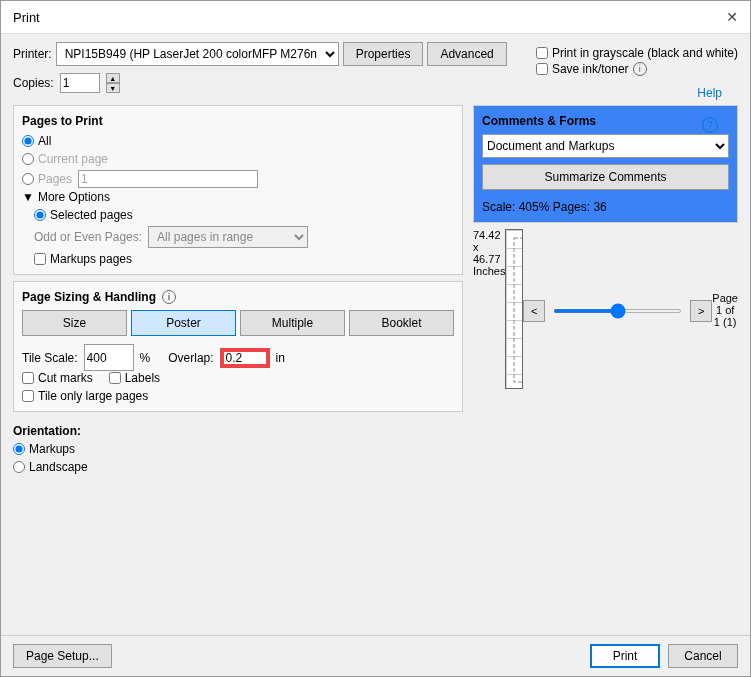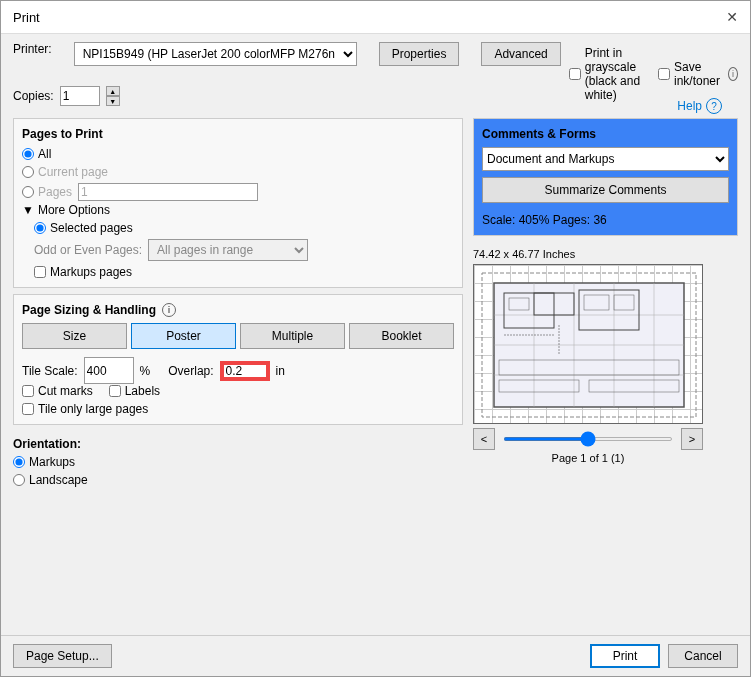--- a/index.html
+++ b/index.html
@@ -43,23 +43,23 @@
       border: none;
     }
     .dialog-body {
       display: flex;
       flex-direction: column;
       flex: 1;
       padding: 8px 12px;
     }
     .top-row {
       display: flex;
-      align-items: flex-start;
-      gap: 22px;
-      margin-bottom: 16px;
+      align-items: center;
+      gap: 4px;
+      margin-bottom: 3px;
     }
     .top-row label {
       font-size: 12px;
     }
     .printer-select {
       flex: 1;
       height: 24px;
       font-size: 12px;
       padding: 0 4px;
       border: 1px solid #999;
@@ -105,21 +105,21 @@
       background: #e1e1e1;
       cursor: pointer;
       font-size: 7px;
       display: flex;
       align-items: center;
       justify-content: center;
       line-height: 1;
     }
     .checkboxes-row {
       display: flex;
-      flex-direction: row;
+      flex-direction: column;
       gap: 2px;
       margin-left: 8px;
     }
     .checkbox-label {
       display: flex;
       align-items: center;
       gap: 4px;
       font-size: 12px;
     }
     .main-content {
@@ -294,22 +294,22 @@
       cursor: pointer;
       font-size: 12px;
       margin-bottom: 6px;
     }
     .scale-info {
       font-size: 12px;
       margin-top: 4px;
     }
     .preview-area {
       display: flex;
-      flex-direction: column;
-      margin-top: 6px;
+      flex-direction: row;
+      align-items: center;
     }
     .preview-label {
       font-size: 11px;
       margin-bottom: 4px;
       align-self: flex-start;
     }
     .preview-box {
       width: 230px;
       height: 160px;
       border: 1px solid #666;
@@ -363,24 +363,25 @@
       border-top: 1px solid #ccc;
       background: #f0f0f0;
       margin-top: 4px;
     }
     .help-link {
       color: #0078d4;
       font-size: 12px;
       text-decoration: none;
       display: flex;
       align-items: center;
-      gap: 4px;
+      gap: 17px;
       position: absolute;
-      top: 56px;
+      top: 44px;
       right: 16px;
+      flex-direction: column;
     }
     .help-circle {
       width: 16px;
       height: 16px;
       border-radius: 50%;
       border: 1px solid #0078d4;
       display: flex;
       align-items: center;
       justify-content: center;
       font-size: 10px;

